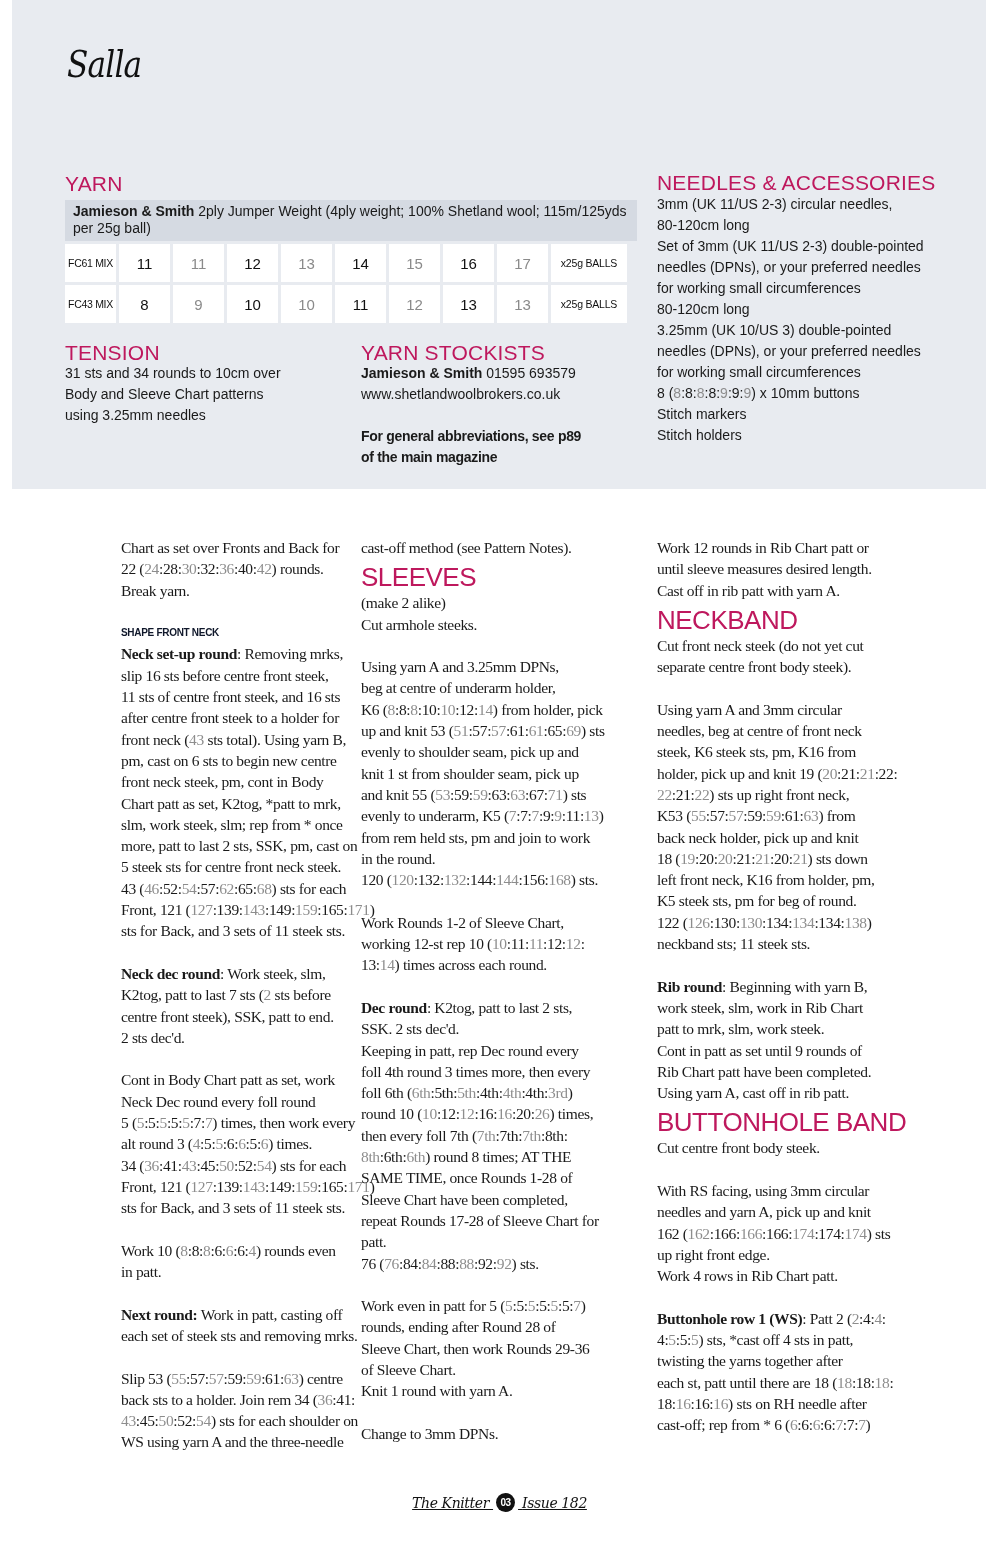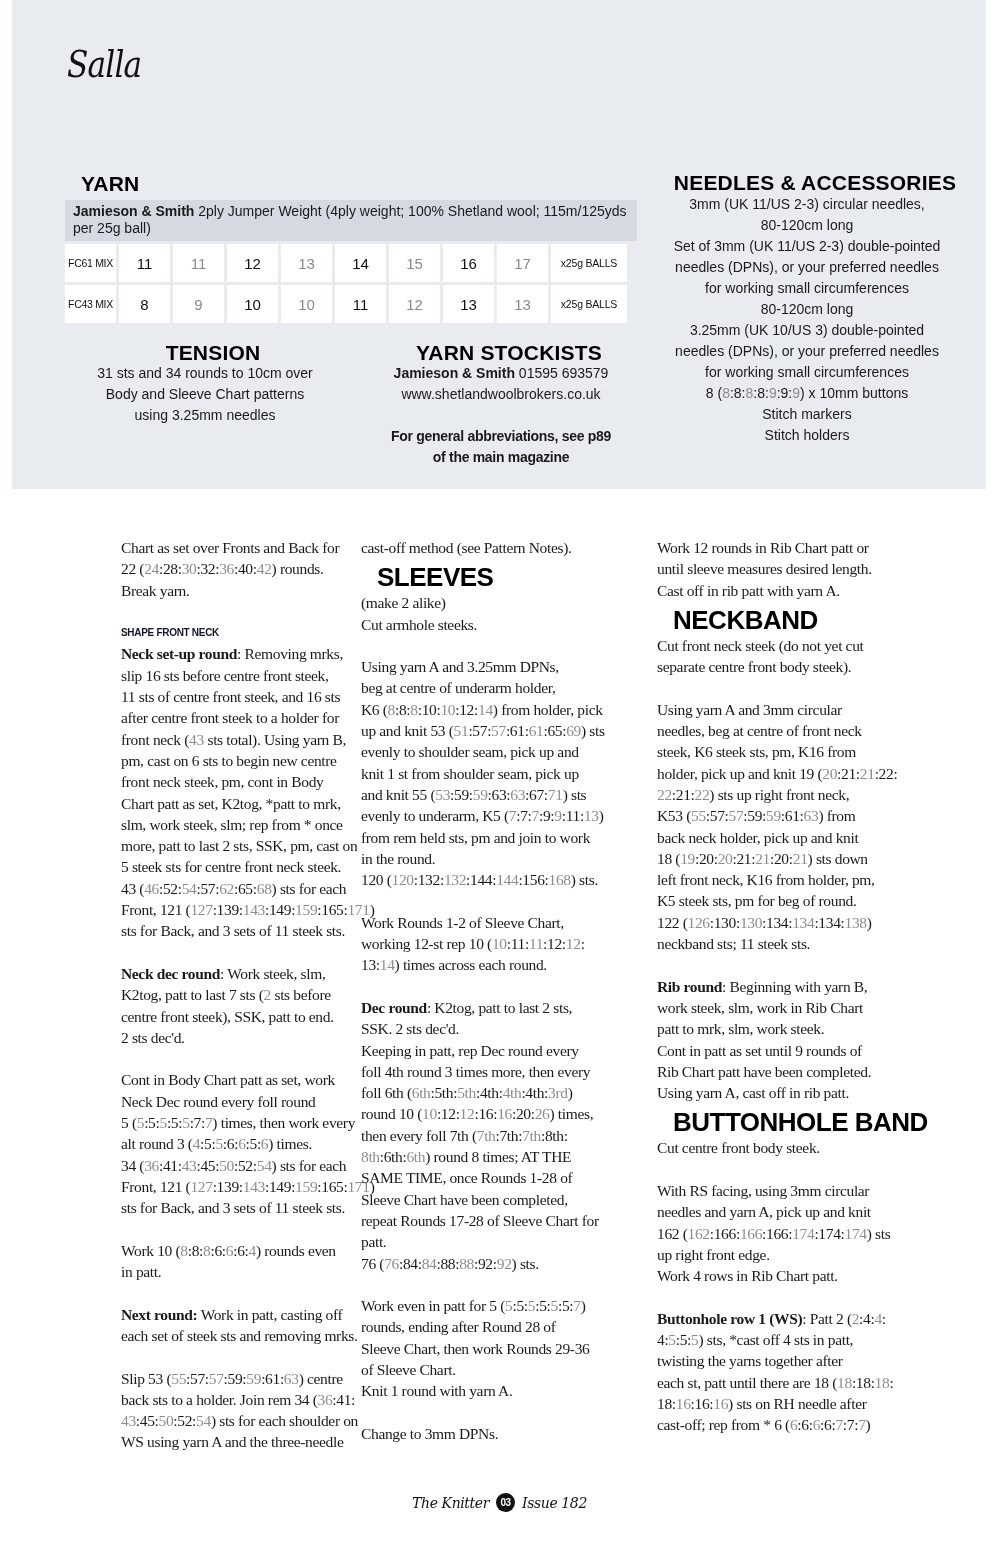--- a/index.html
+++ b/index.html
@@ -11,22 +11,22 @@
       background: #e8ebf0;
     }
     .title {
       position: absolute; left: 67px; top: 42px;
       font-family: "DejaVu Serif", serif; font-style: italic; font-weight: 400;
       font-size: 38px; letter-spacing: -1px; color: #111;
       transform: scaleX(0.82); transform-origin: left top;
     }
 
     .h-blue {
-      font-family: "Liberation Sans", sans-serif; font-weight: 700;
-      color: #000000; letter-spacing: 0.2px; margin-left: 16px;
+      font-family: "Liberation Sans", sans-serif; font-weight: 400;
+      color: #be185d; letter-spacing: 0.2px;
     }
     .h-small { font-size: 21px; }
 
     
     .yarn { position: absolute; left: 65px; top: 172px; width: 572px; }
     .yarn-desc {
       margin-top: 4px; background: #d5dae2; padding: 3px 2px 4px 8px;
       font-family: "Liberation Sans", sans-serif; font-size: 14px; line-height: 17px; color: #1a1a1a;
     }
     .yarn-desc b { font-weight: 700; }
@@ -34,21 +34,21 @@
     .yarn-table td {
       background: #ffffff; height: 38px; text-align: center;
       font-family: "Liberation Sans", sans-serif; font-size: 15px; color: #111;
     }
     .yarn-table td.lab { width: 51px; font-size: 10.5px; letter-spacing: -0.3px; }
     .yarn-table td.n { width: 51px; }
     .yarn-table td.n.grey { color: #8a8a8a; }
     .yarn-table td.unit { width: 76px; font-size: 10.5px; letter-spacing: -0.2px; }
 
     .block-text {
-      font-family: "Liberation Sans", sans-serif; font-size: 14px; line-height: 21px; color: #1a1a1a; text-align: center;
+      font-family: "Liberation Sans", sans-serif; font-size: 14px; line-height: 21px; color: #1a1a1a;
     }
     .tension { position: absolute; left: 65px; top: 342px; width: 280px; }
     .stockists { position: absolute; left: 361px; top: 342px; width: 280px; }
     .stockists .gap { height: 21px; }
     .needles { position: absolute; left: 657px; top: 172px; width: 300px; }
     .needles .h-blue { display: block; margin-bottom: 1px; }
 
     .grey { color: #8d8d8d; }
 
     
@@ -67,20 +67,21 @@
       font-family: "Liberation Sans", sans-serif; font-weight: 700; font-size: 10px;
       color: #0f172a; letter-spacing: -0.3px; line-height: 21.3px;
     }
     .col .h-blue { font-size: 26px; line-height: 30px; display: block; margin-top: 4px; letter-spacing: -0.5px; }
 
     
     .footer {
       position: absolute; top: 1494px; left: 0; width: 999px; text-align: center;
       font-family: "DejaVu Serif", serif; font-style: italic; font-size: 14px; color: #111;
       letter-spacing: -0.4px;
+      text-decoration: underline;
     }
     .footer .pg {
       display: inline-block; width: 19px; height: 19px; border-radius: 50%;
       background: #111; color: #fff; font-style: normal; font-weight: 700;
       font-family: "Liberation Sans", sans-serif; font-size: 10px; line-height: 19px;
       text-align: center; vertical-align: middle; margin: 0 3px; position: relative; top: -1px;
     }
   </style>
 </head>
 <body>

